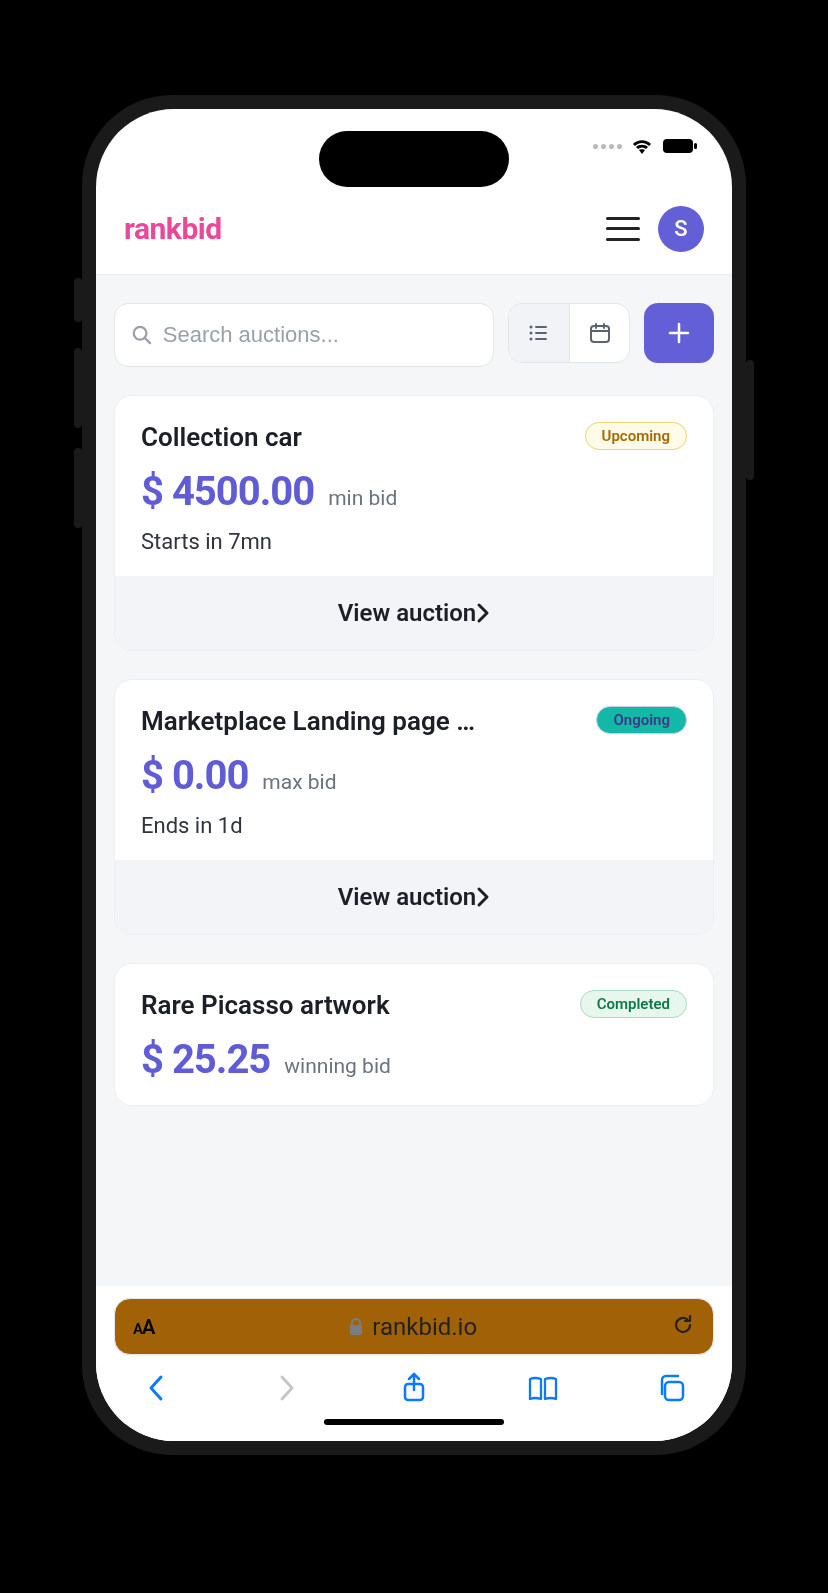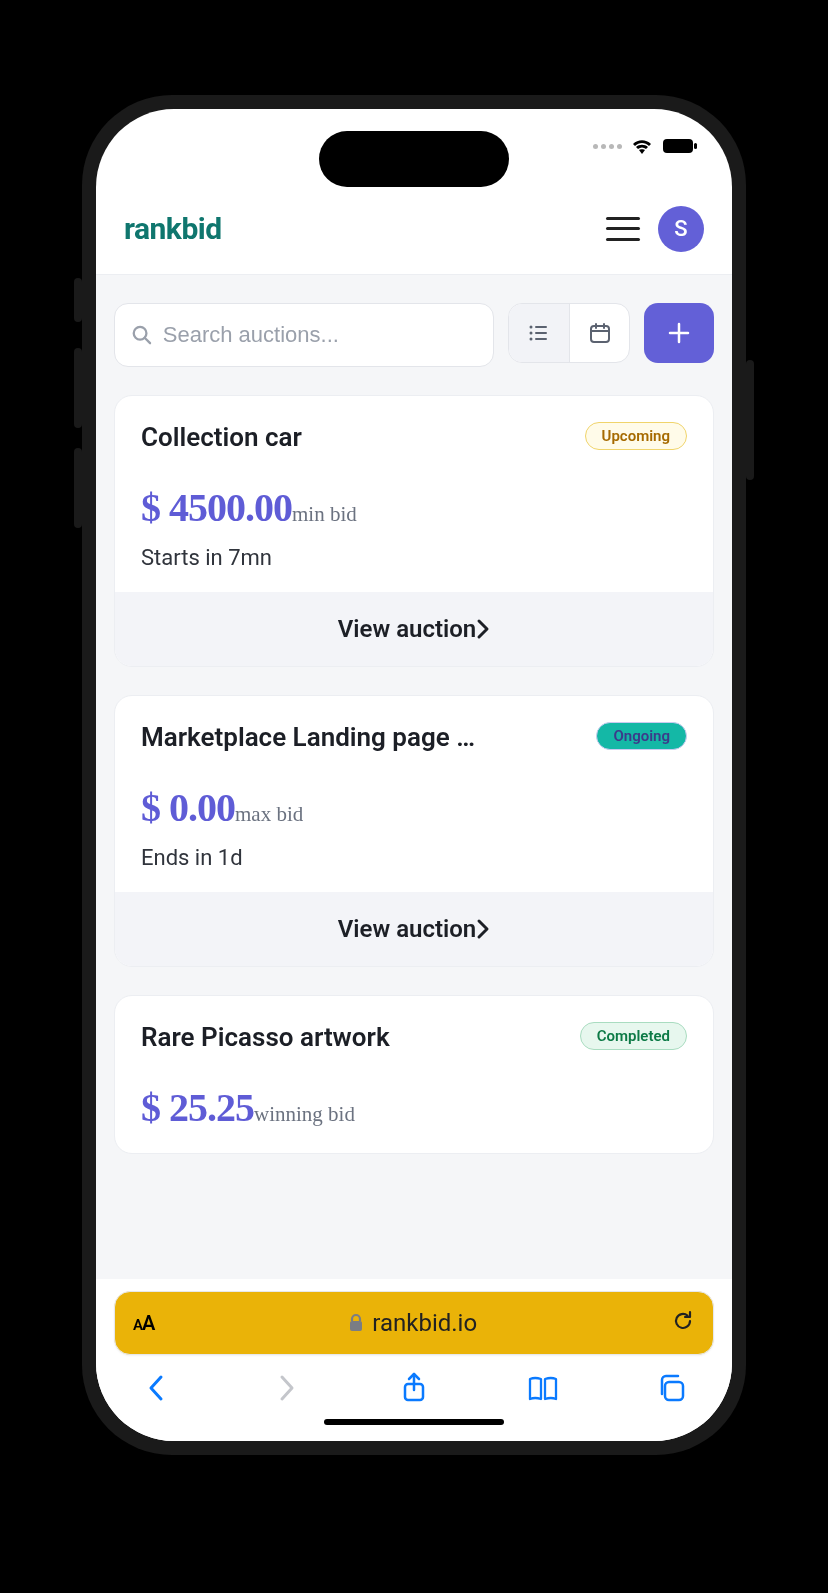--- a/index.html
+++ b/index.html
@@ -62,21 +62,21 @@
   
   .app-header {
     height: 92px;
     display: flex;
     align-items: center;
     justify-content: space-between;
     padding: 0 28px;
     border-bottom: 1px solid #eceef2;
   }
   .logo {
-    color: #0f766e;
+    color: #ec4899;
     font-weight: 700;
     font-size: 30px;
     letter-spacing: -0.5px;
   }
   .header-right { display: flex; align-items: center; gap: 18px;}
   .hamburger { width: 34px; height: 24px; display:flex; flex-direction:column; justify-content:space-between; cursor:pointer;}
   .hamburger span { height: 3px; background:#222; border-radius:2px;}
   .avatar {
     width: 46px; height: 46px; border-radius:50%;
     background: #6360d7; color:#fff;
@@ -156,21 +156,21 @@
   .badge {
     padding: 4px 16px;
     border-radius: 999px;
     font-size: 15px;
     font-weight:600;
     white-space: nowrap;
   }
   .badge.upcoming { background:#fffbe9; border:1.5px solid #f0d46b; color:#a66a00;}
   .badge.ongoing { background:#14b8a6; border:1.5px solid #c9cbf0; color:#3c3a8a;}
   .badge.completed { background:#e7f7ee; border:1.5px solid #a9dcc0; color:#0d7a46;}
-  .price-row { display:flex; align-items:baseline; margin-top:32px;font-family:Liberation Serif, serif;}
+  .price-row { display:flex; align-items:baseline; gap:14px; margin-top:16px;}
   .price {
     font-size: 40px;
     font-weight:700;
     color:#5f5cd6;
     letter-spacing:-1px;
   }
   .price-label { font-size:21px; color:#6b7280;}
   .meta { margin-top:14px; font-size:22px; color:#30343c;}
   .card-footer {
     background:#f3f4f8;
@@ -182,22 +182,22 @@
     font-weight:600;
     color:#1c1f26;
     cursor:pointer;
   }
   
   .browser {
     background:#fff;
     padding: 12px 18px 8px 18px;
   }
   .urlbar {
-    height:64px;
-    background:#eab308;
+    height:57px;
+    background:#a16207;
     border:1px solid #e7e8eb;
     border-radius:16px;
     box-shadow: 0 1px 2px rgba(0,0,0,0.05);
     display:flex;
     align-items:center;
     padding:0 18px;
     justify-content: space-between;
   }
   .urlbar .aa { font-weight:600; font-size:20px; letter-spacing:-1px;}
   .urlbar .aa .small{font-size:15px;}

